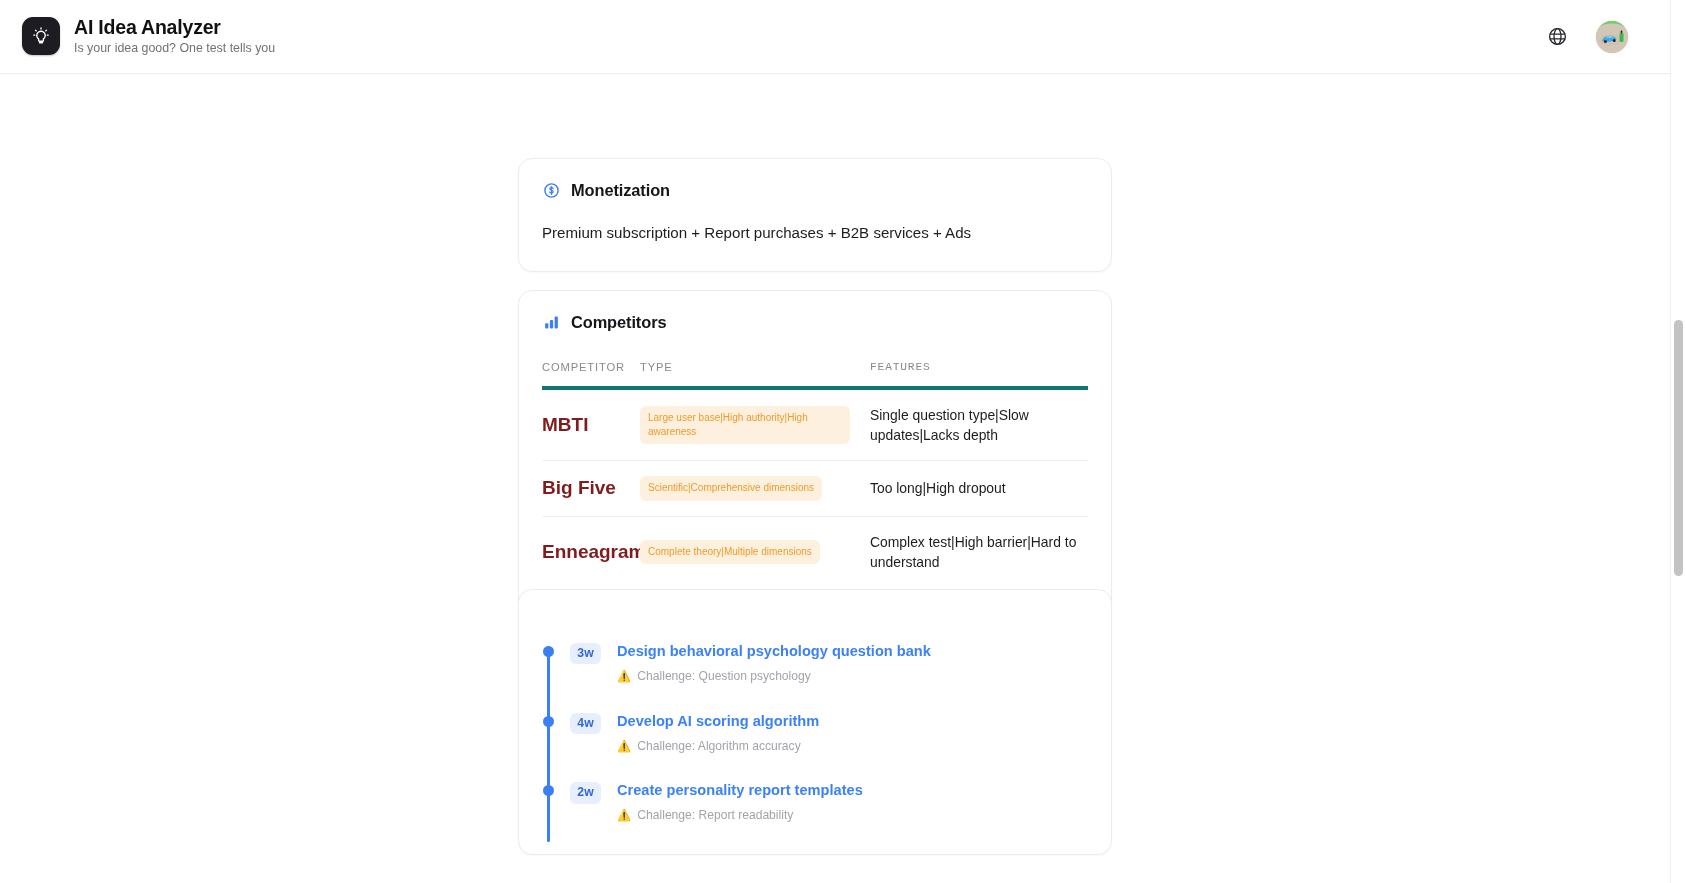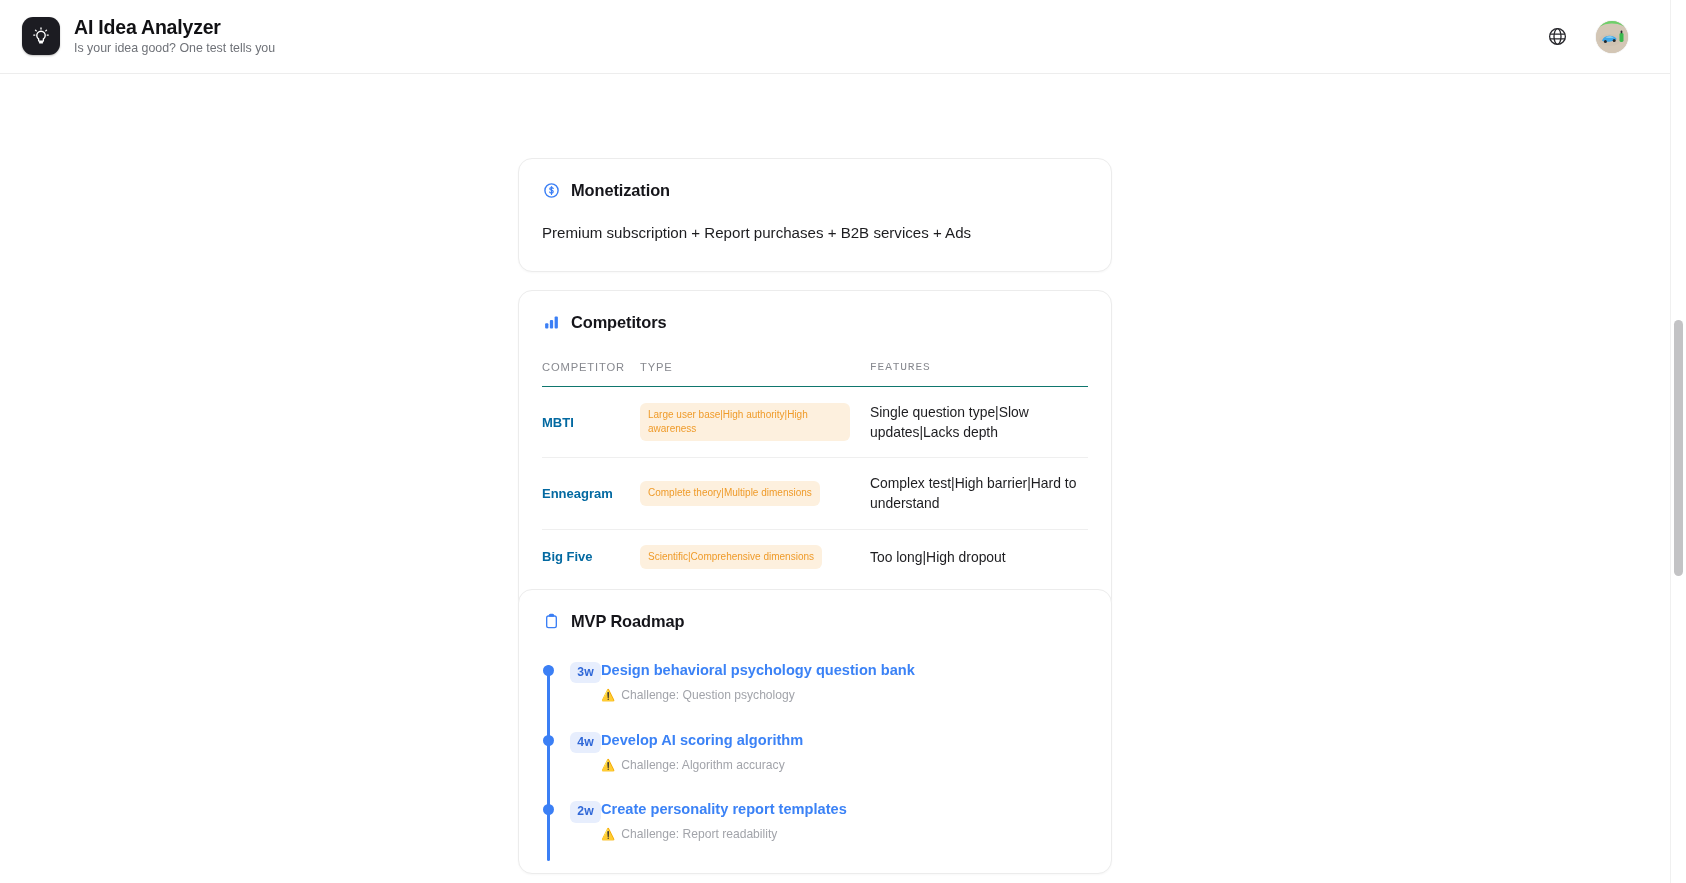--- a/index.html
+++ b/index.html
@@ -159,35 +159,35 @@
     table-layout: fixed;
   }
   .comp-table th {
     text-align: left;
     font-size: 11.2px;
     letter-spacing: 0.85px;
     font-weight: normal;
     text-transform: uppercase;
     color: #87898f;
     padding: 0 0 13px 0;
-    border-bottom: 1px solid #0f766e;
+    border-bottom: 4px solid #0f766e;
   }
   .comp-table th.c-name { width: 98px; }
   .comp-table th.c-type { width: 230px; }
   .comp-table th.c-feat { width: auto; font-family: Liberation Mono, monospace; }
   .comp-table td {
     padding: 15px 0;
     vertical-align: middle;
     border-bottom: 1px solid #efefef;
   }
   .comp-table tr:last-child td { border-bottom: none; }
   .cell-name {
-    font-size: 13px;
+    font-size: 19px;
     font-weight: bold;
-    color: #0369a1;
+    color: #7f1d1d;
   }
   .cell-type { padding-right: 22px; }
   .type-badge {
     display: inline-block;
     background: #fdf0de;
     color: #ef9b2a;
     font-size: 10px;
     line-height: 1.42;
     border-radius: 6px;
     padding: 5px 8px;
@@ -225,20 +225,21 @@
     position: absolute;
     left: -27.5px;
     top: 4px;
     width: 11px; height: 11px;
     border-radius: 50%;
     background: #3b7ff5;
   }
   .tl-row {
     display: flex;
     align-items: flex-start;
+    gap: 16px;
   }
   .tl-badge {
     flex: none;
     min-width: 31px;
     text-align: center;
     background: #e7eefd;
     color: #3068d8;
     font-size: 12.2px;
     font-weight: bold;
     border-radius: 6px;
@@ -328,47 +329,38 @@
           </thead>
           <tbody>
             <tr>
               <td class="cell-name">MBTI</td>
               <td class="cell-type">
                 <span class="type-badge">Large user base|High authority|High awareness</span>
               </td>
               <td class="cell-feat">Single question type|Slow updates|Lacks depth</td>
             </tr>
             <tr>
+              <td class="cell-name">Big Five</td>
+              <td class="cell-type">
+                <span class="type-badge">Scientific|Comprehensive dimensions</span>
+              </td>
+              <td class="cell-feat">Too long|High dropout</td>
+            </tr>
+            <tr>
               <td class="cell-name">Enneagram</td>
               <td class="cell-type">
                 <span class="type-badge">Complete theory|Multiple dimensions</span>
               </td>
               <td class="cell-feat">Complex test|High barrier|Hard to understand</td>
             </tr>
-            <tr>
-              <td class="cell-name">Big Five</td>
-              <td class="cell-type">
-                <span class="type-badge">Scientific|Comprehensive dimensions</span>
-              </td>
-              <td class="cell-feat">Too long|High dropout</td>
-            </tr>
           </tbody>
         </table>
       </section>
 
       <section class="card card-roadmap">
-        <div class="card-head">
-          <span class="head-icon">
-            <svg width="17" height="17" viewBox="0 0 24 24" fill="none" stroke="#3b7ff5" stroke-width="1.9" stroke-linejoin="round">
-              <rect x="5.2" y="4.2" width="13.6" height="16.4" rx="2.6"></rect>
-              <path d="M9.2 4.2V3.1a1.2 1.2 0 0 1 1.2-1.2h3.2a1.2 1.2 0 0 1 1.2 1.2v1.1z" fill="#3b7ff5"></path>
-            </svg>
-          </span>
-          <span class="card-head-title">MVP Roadmap</span>
-        </div>
 
         <div class="timeline">
 
           <div class="tl-item">
             <span class="tl-dot"></span>
             <div class="tl-row">
               <span class="tl-badge">3w</span>
               <div class="tl-text">
                 <div class="tl-title">Design behavioral psychology question bank</div>
                 <div class="tl-challenge">

